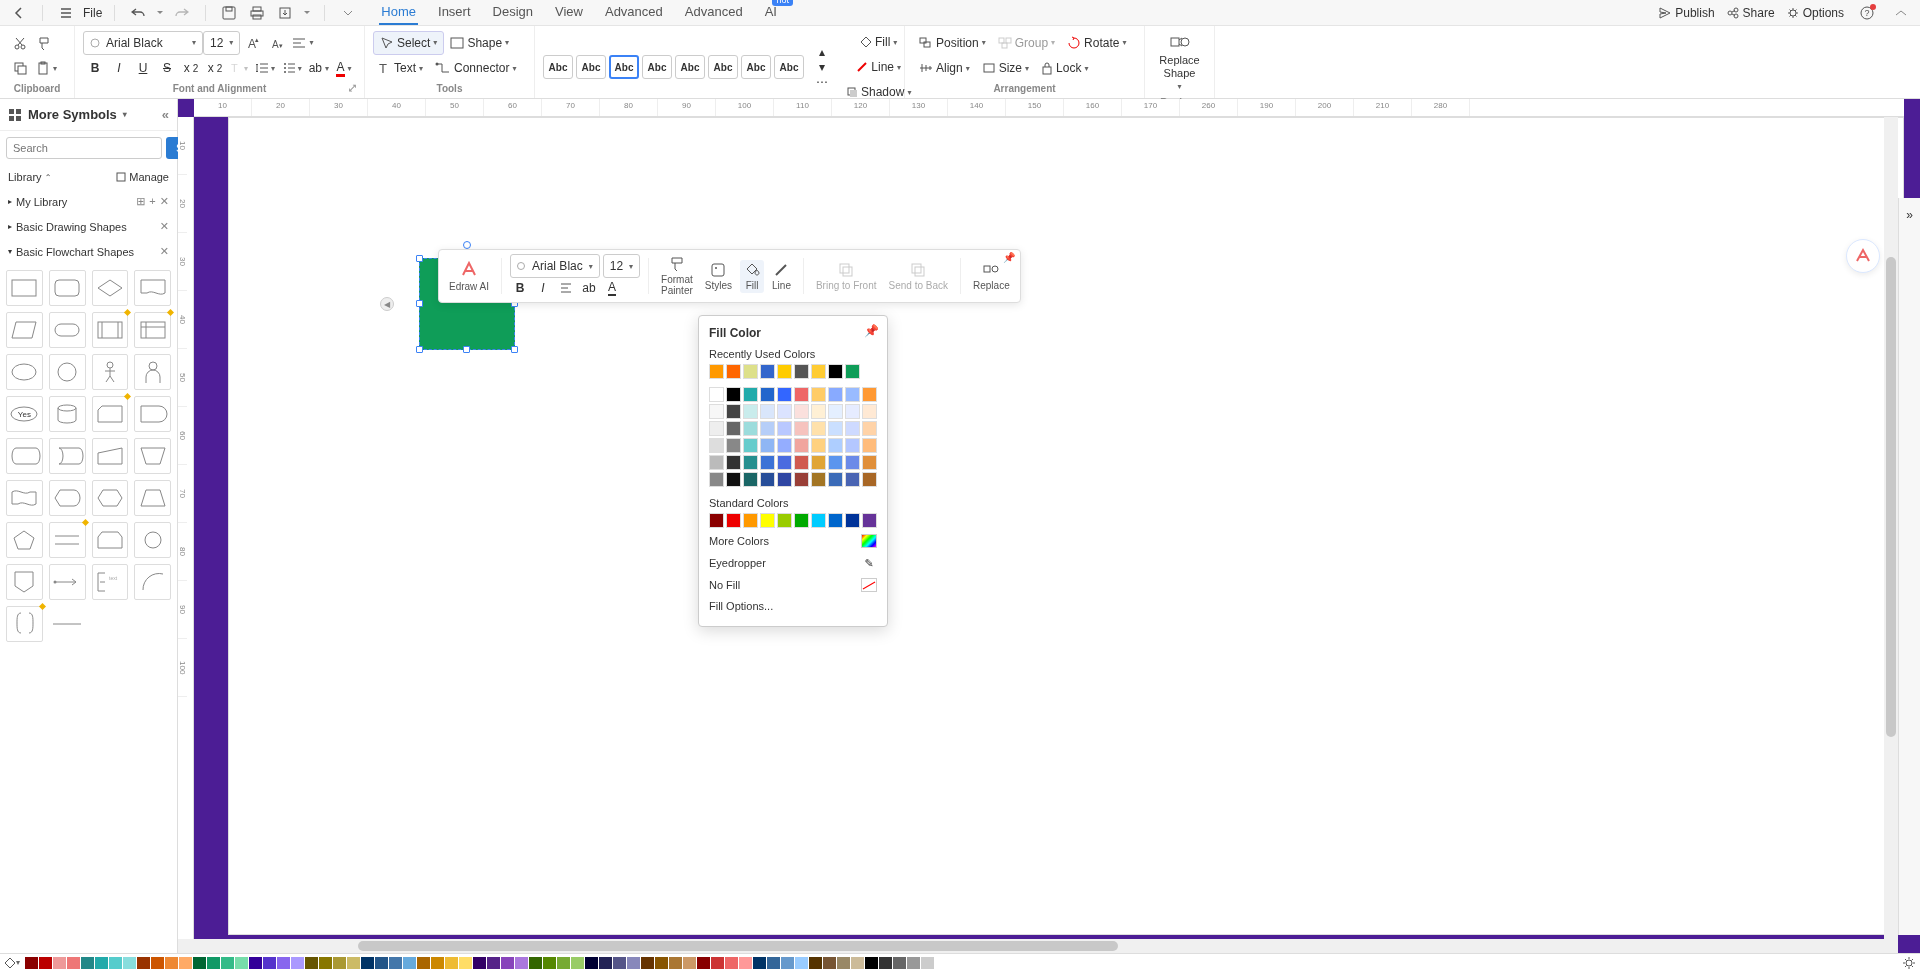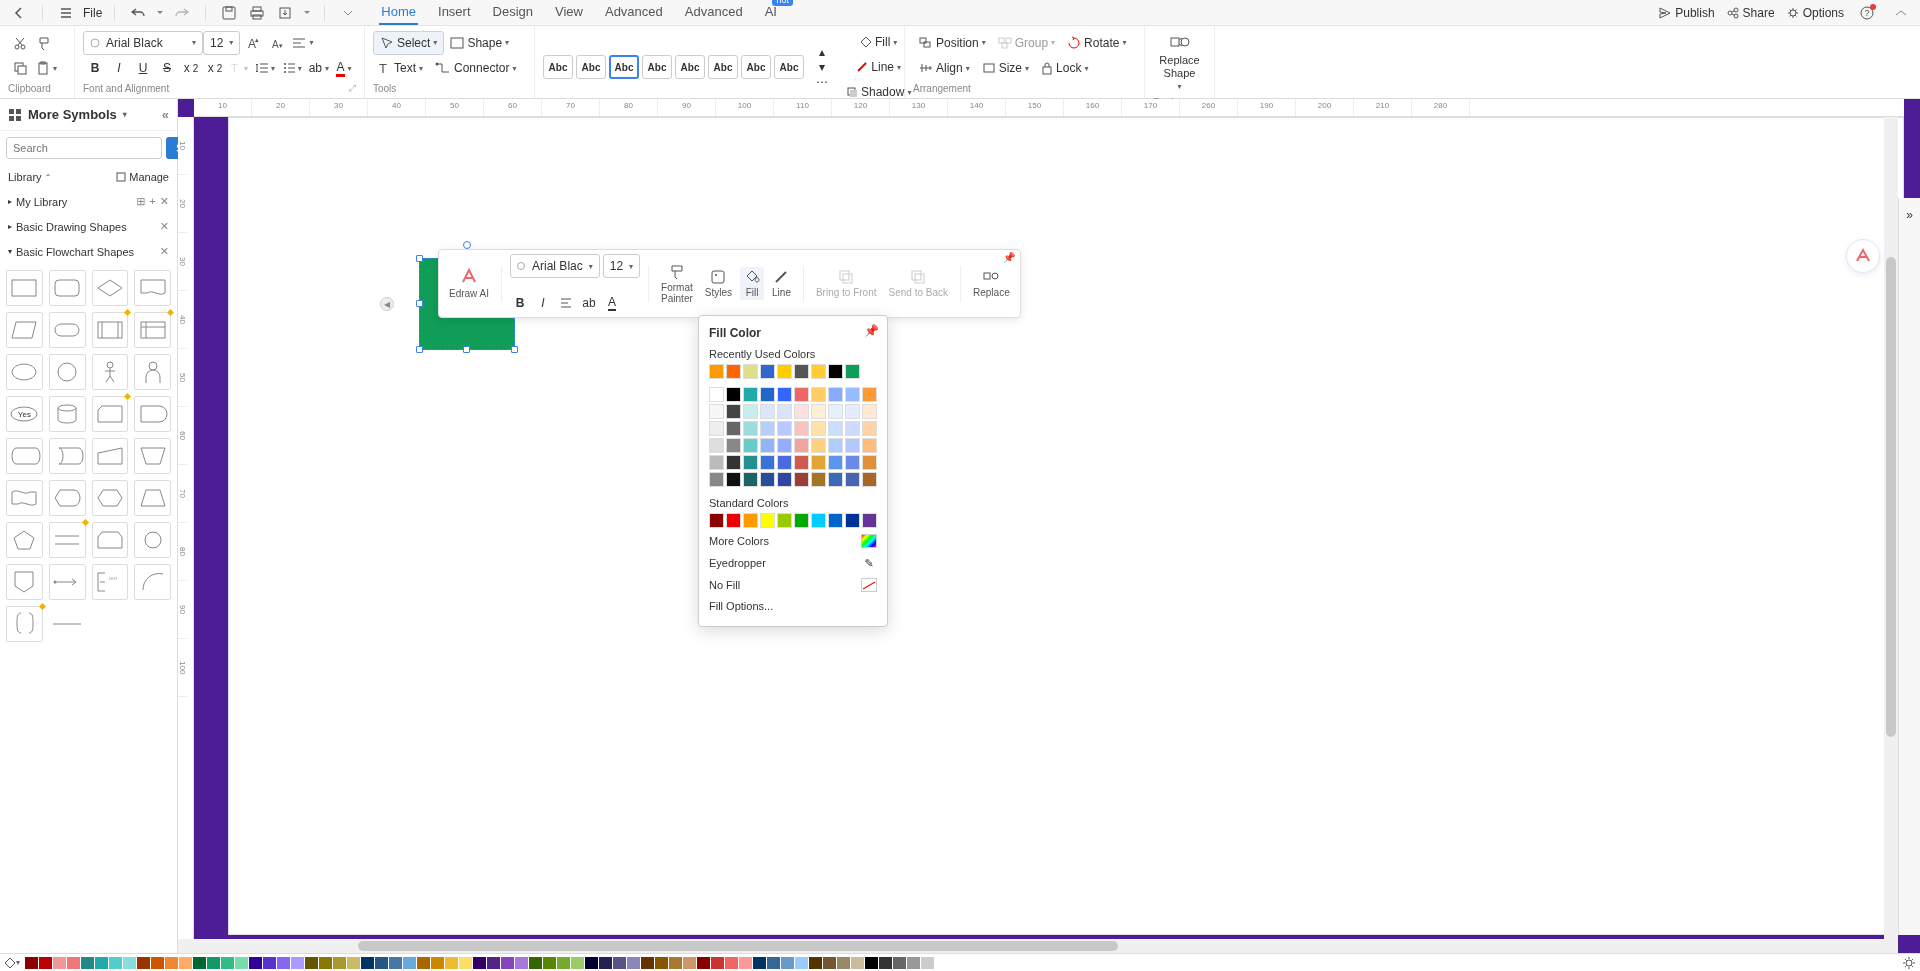--- a/index.html
+++ b/index.html
@@ -16,21 +16,21 @@
 .menubar .ai-tab { position: relative; }
 .menubar .hot-badge { position: absolute; top: -6px; right: -14px; background: #3b82f6; color: #fff; font-size: 9px; padding: 1px 4px; border-radius: 3px; }
 .menubar .right { margin-left: auto; display: flex; align-items: center; gap: 12px; }
 .menubar .right-item { display: flex; align-items: center; gap: 4px; cursor: pointer; font-size: 12px; }
 .red-dot { width: 6px; height: 6px; background: #e53e3e; border-radius: 50%; position: absolute; top: 2px; right: 2px; }
 
 
 .ribbon { height: 73px; background: #fff; border-bottom: 1px solid #ddd; display: flex; }
 .ribbon-group { border-right: 1px solid #eee; padding: 4px 8px; display: flex; flex-direction: column; }
 .ribbon-group .group-rows { flex: 1; display: flex; flex-direction: column; justify-content: space-around; }
-.ribbon-group .group-label { font-size: 10px; color: #888; padding-top: 2px; position: relative; }
+.ribbon-group .group-label { font-size: 10px; color: #888; text-align: center; padding-top: 2px; position: relative; font-weight: bold; }
 .ribbon-row { display: flex; align-items: center; gap: 0; }
 .rbtn { height: 24px; min-width: 24px; display: inline-flex; align-items: center; justify-content: center; cursor: pointer; border-radius: 3px; padding: 0 4px; gap: 3px; }
 .rbtn.with-text { padding: 0 6px; }
 .font-select { height: 24px; border: 1px solid #ccc; border-radius: 3px; display: flex; align-items: center; padding: 0 6px; gap: 6px; background: #fff; font-size: 12px; min-width: 120px; }
 .font-size { min-width: 36px; }
 .dropdown-caret { font-size: 8px; color: #666; }
 .style-thumb { width: 30px; height: 24px; border: 1px solid #ccc; border-radius: 3px; display: flex; align-items: center; justify-content: center; font-size: 10px; font-weight: bold; cursor: pointer; }
 .style-thumb.selected { border: 2px solid #3b82f6; }
 .big-btn { display: flex; flex-direction: column; align-items: center; justify-content: center; padding: 4px 8px; cursor: pointer; font-size: 11px; gap: 2px; border-radius: 3px; }
 .expand-corner { position: absolute; right: 0; bottom: 0; font-size: 9px; color: #999; cursor: pointer; }
@@ -784,21 +784,21 @@
   </div>
 
   <div class="float-toolbar">
     <div class="float-group">
       <svg width="18" height="18">
           <path d="M3 14L9 2l6 12M5 10h8" stroke="#e66" fill="none" stroke-width="2"></path>
         </svg>
       <span>Edraw AI</span>
     </div>
     <div class="sep"></div>
-    <div style="display:flex;flex-direction:column;gap:15px">
+    <div style="display:flex;flex-direction:column;gap:0">
       <div style="display:flex;gap:3px">
         <div class="font-select" style="min-width:70px">
             <svg width="9" height="9">
               <circle cx="4" cy="4" r="3.5" stroke="#aaa" fill="none"></circle>
             </svg>
             <span>Arial Blac</span>
             <span class="dropdown-caret">▾</span>
           </div>
         <div class="font-select font-size">
             <span>12</span>

